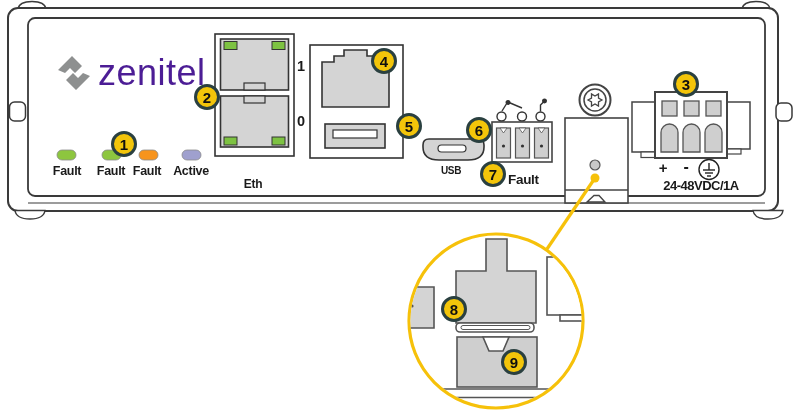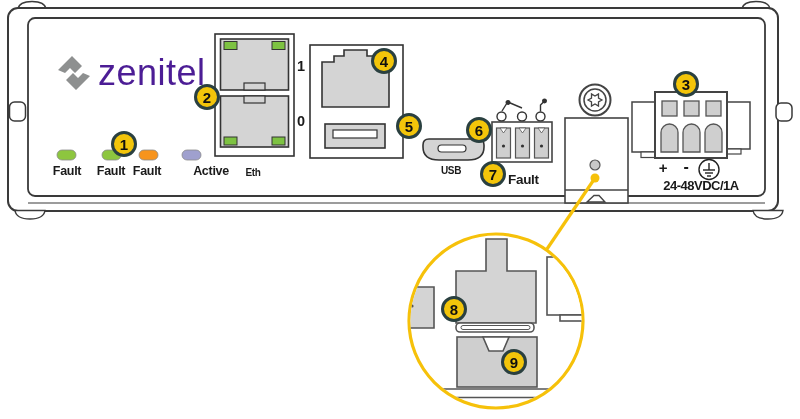--- a/index.html
+++ b/index.html
@@ -154,25 +154,25 @@
       <line x1="406" y1="397.5" x2="586" y2="397.5"></line>
     </g>
   </g>
 </svg>
 
   <div class="brand" style="left:98px;top:52px;">zenitel</div>
 
   <div class="t" style="left:47px;top:164px;width:40px;font-size:12.5px;">Fault</div>
   <div class="t" style="left:91px;top:164px;width:40px;font-size:12.5px;">Fault</div>
   <div class="t" style="left:128px;top:164px;width:38px;font-size:12.5px;">Fault</div>
-  <div class="t" style="left:171px;top:164px;width:40px;font-size:12.5px;margin-left:20px;">Active</div>
+  <div class="t" style="left:171px;top:164px;width:40px;font-size:12.5px;">Active</div>
 
   <div class="t" style="left:295px;top:58px;width:12px;font-size:14.5px;">1</div>
   <div class="t" style="left:295px;top:113px;width:12px;font-size:14.5px;">0</div>
-  <div class="t" style="left:238px;top:167px;width:30px;font-size:10px;text-align:center;">Eth</div>
+  <div class="t" style="left:238px;top:177px;width:30px;font-size:12px;text-align:center;">Eth</div>
 
   <div class="t" style="left:431px;top:165px;width:40px;font-size:10px;">USB</div>
   <div class="t" style="left:508px;top:172px;width:40px;font-size:13.5px;text-align:left;">Fault</div>
 
   <div class="t" style="left:656px;top:159px;width:14px;font-size:15px;">+</div>
   <div class="t" style="left:679px;top:158px;width:14px;font-size:16px;">-</div>
   <div class="t" style="left:648px;top:178px;width:106px;font-size:13px;letter-spacing:-0.5px;">24-48VDC/1A</div>
 
   <div class="callout" style="left:111px;top:131px;">
       <span>1</span>

